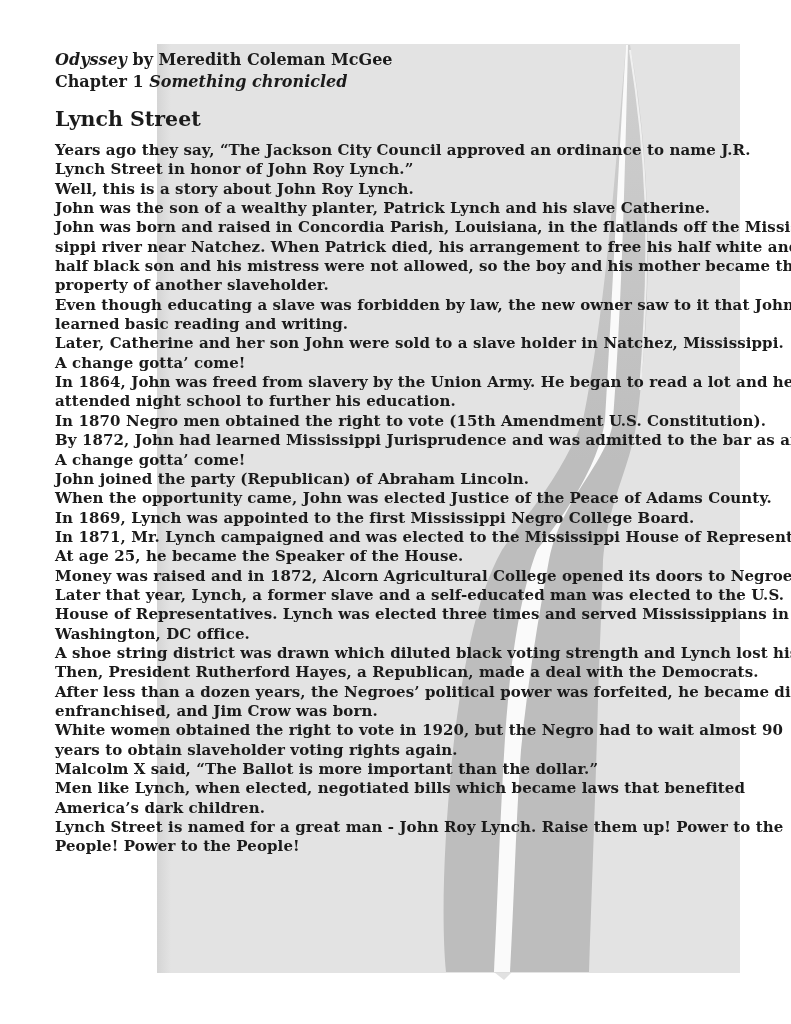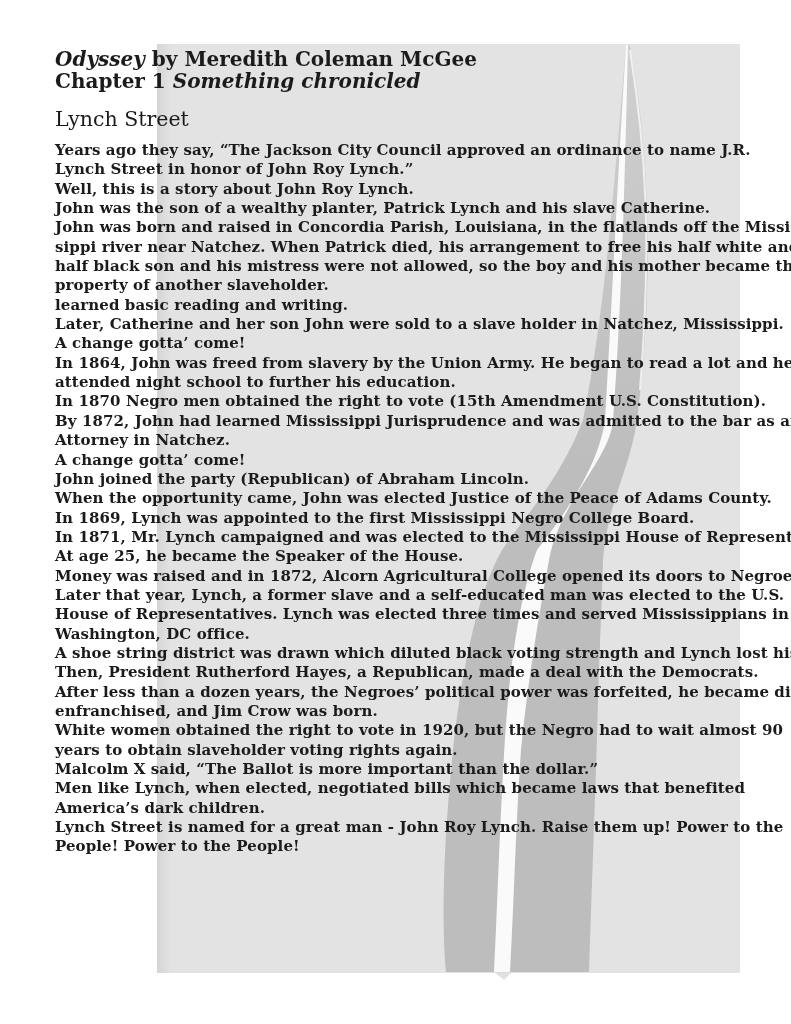--- a/index.html
+++ b/index.html
@@ -7,27 +7,27 @@
     position:relative;
     width:791px;height:1024px;
     background:var(--page_bg,#ffffff);
     overflow:hidden;
     font-family:"DejaVu Serif","Liberation Serif",serif;
   }
   .bg-svg{position:absolute;left:0;top:0;}
   .text-layer{position:absolute;left:0;top:0;width:791px;height:1024px;}
   .chapter-header{
     position:absolute;left:55px;top:49px;
-    font-size:20px;line-height:21.5px;font-weight:bold;
+    font-size:16px;line-height:21.5px;font-weight:bold;
     color:var(--text,#1b1b1b);white-space:nowrap;
   }
   .italic{font-style:italic;}
   .section-heading{
     position:absolute;left:55px;top:107px;margin:0;
-    font-size:20.5px;font-weight:normal;
+    font-size:20.5px;font-weight:bold;
     color:var(--text,#1b1b1b);white-space:nowrap;
   }
   .body-text{
     position:absolute;left:55px;top:141px;width:692px;
     color:var(--text,#1b1b1b);
   }
   .body-line{
     font-size:15px;line-height:19.35px;font-weight:bold;
     white-space:nowrap;letter-spacing:0.1px;
   }
@@ -97,28 +97,28 @@
 
     <div class="body-text">
         <div class="body-line">Years ago they say, “The Jackson City Council approved an ordinance to name J.R.</div>
         <div class="body-line">Lynch Street in honor of John Roy Lynch.”</div>
         <div class="body-line">Well, this is a story about John Roy Lynch.</div>
         <div class="body-line">John was the son of a wealthy planter, Patrick Lynch and his slave Catherine.</div>
         <div class="body-line">John was born and raised in Concordia Parish, Louisiana, in the flatlands off the Missis-</div>
         <div class="body-line">sippi river near Natchez. When Patrick died, his arrangement to free his half white and</div>
         <div class="body-line">half black son and his mistress were not allowed, so the boy and his mother became the</div>
         <div class="body-line">property of another slaveholder.</div>
+        <div class="body-line">Even though educating a slave was forbidden by law, the new owner saw to it that John</div>
         <div class="body-line">learned basic reading and writing.</div>
         <div class="body-line">Later, Catherine and her son John were sold to a slave holder in Natchez, Mississippi.</div>
         <div class="body-line">A change gotta’ come!</div>
         <div class="body-line">In 1864, John was freed from slavery by the Union Army. He began to read a lot and he</div>
         <div class="body-line">attended night school to further his education.</div>
         <div class="body-line">In 1870 Negro men obtained the right to vote (15th Amendment U.S. Constitution).</div>
         <div class="body-line">By 1872, John had learned Mississippi Jurisprudence and was admitted to the bar as an</div>
-        <div class="body-line">Attorney in Natchez.</div>
         <div class="body-line">A change gotta’ come!</div>
         <div class="body-line">John joined the party (Republican) of Abraham Lincoln.</div>
         <div class="body-line">When the opportunity came, John was elected Justice of the Peace of Adams County.</div>
         <div class="body-line">In 1869, Lynch was appointed to the first Mississippi Negro College Board.</div>
         <div class="body-line">In 1871, Mr. Lynch campaigned and was elected to the Mississippi House of Representa-</div>
         <div class="body-line">At age 25, he became the Speaker of the House.</div>
         <div class="body-line">Money was raised and in 1872, Alcorn Agricultural College opened its doors to Negroes.</div>
         <div class="body-line">Later that year, Lynch, a former slave and a self-educated man was elected to the U.S.</div>
         <div class="body-line">House of Representatives. Lynch was elected three times and served Mississippians in his</div>
         <div class="body-line">Washington, DC office.</div>

